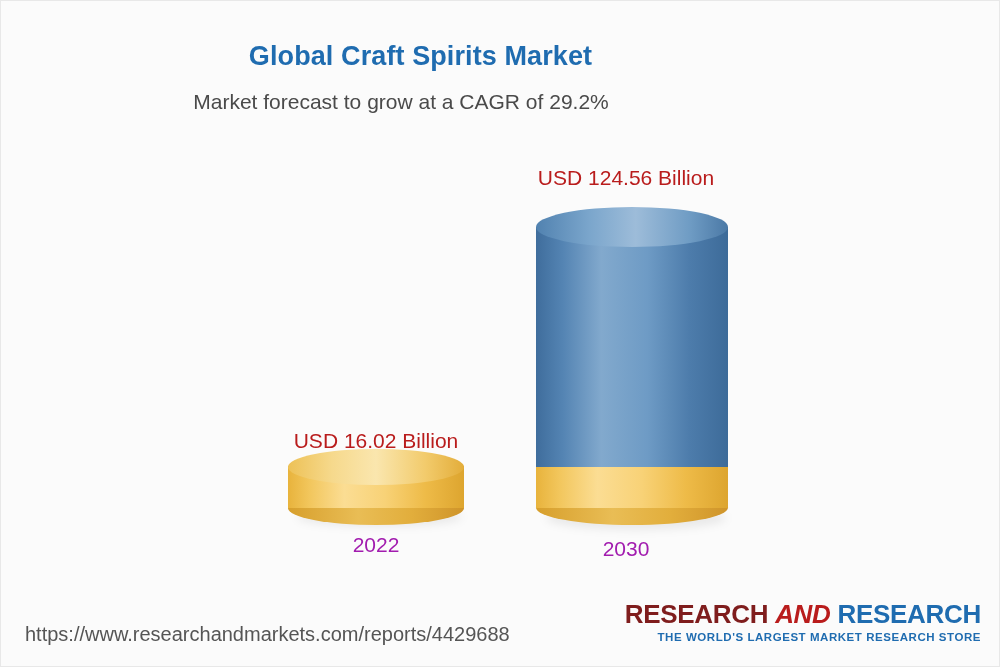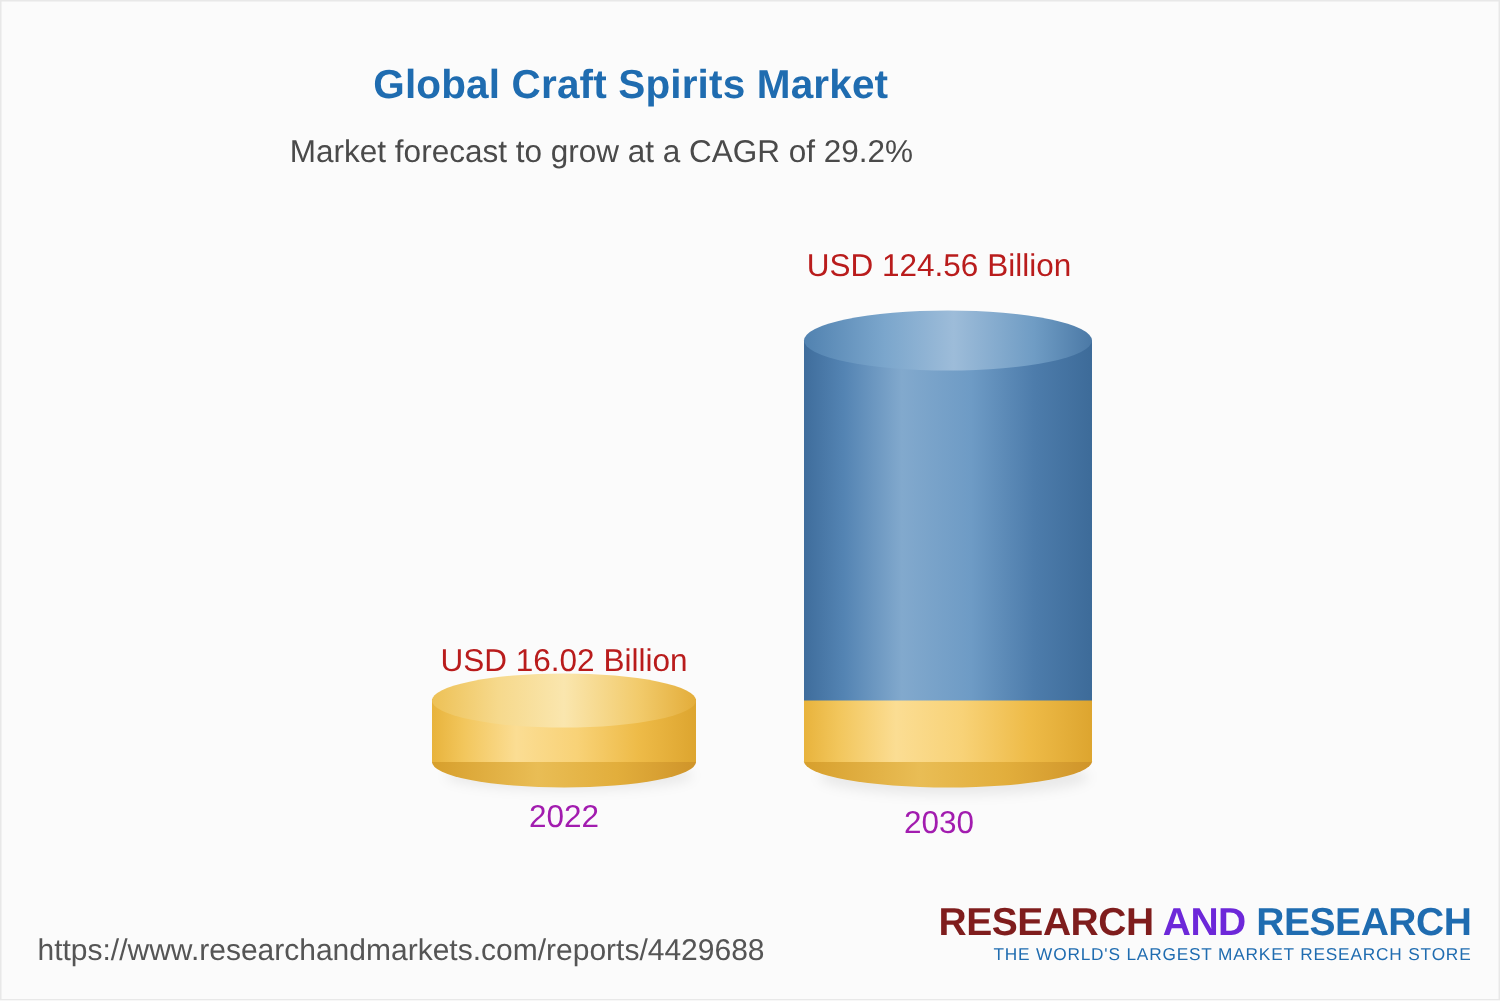--- a/index.html
+++ b/index.html
@@ -167,25 +167,25 @@
     text-align: right;
   }
   .brand-line1 {
     font-size: 26px;
     font-weight: bold;
     letter-spacing: -0.3px;
     line-height: 1.05;
     white-space: nowrap;
   }
   .brand-research { color: #7f1d1d; }
-  .brand-and { color: #6d28d9; }
+  .brand-and { color: #b91c1c; font-style: italic; }
   .brand-markets { color: #1f6cb0; }
   .brand-line2 {
     font-size: 11.5px;
-    font-weight: normal;
+    font-weight: bold;
     color: #1f6cb0;
     letter-spacing: 0.55px;
     margin-top: 3px;
     white-space: nowrap;
   }
 </style>
 </head>
 <body>
 
 <div id="page">

